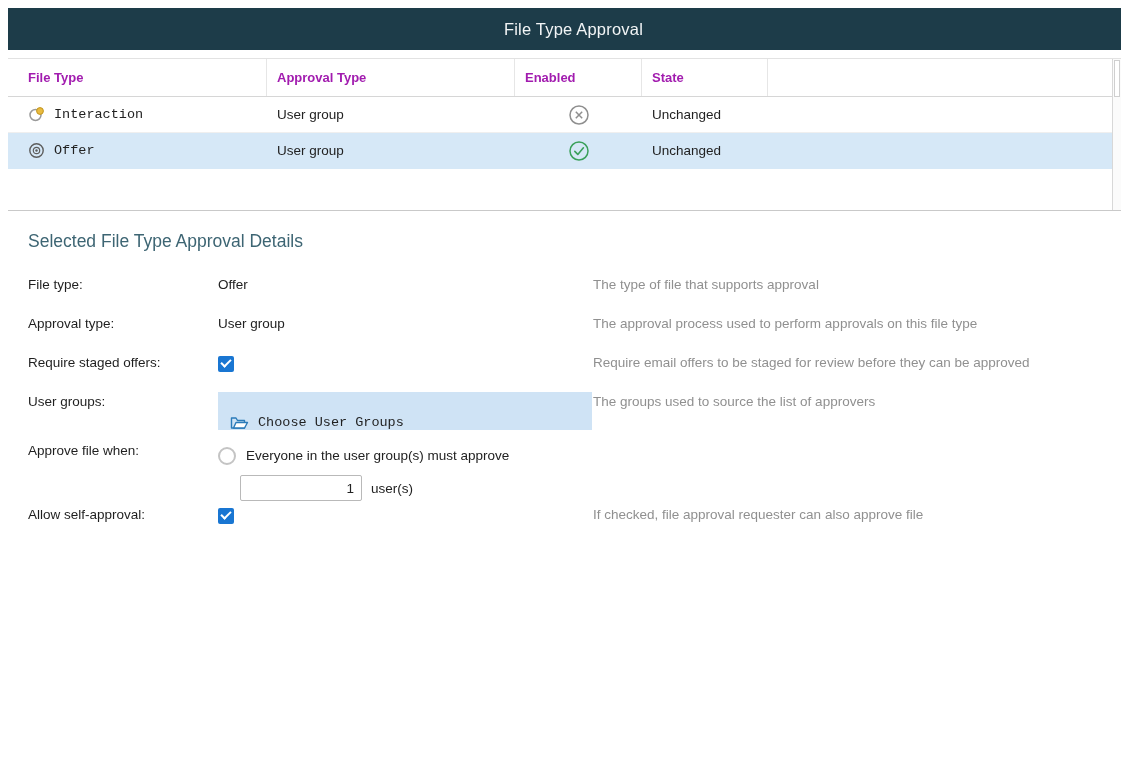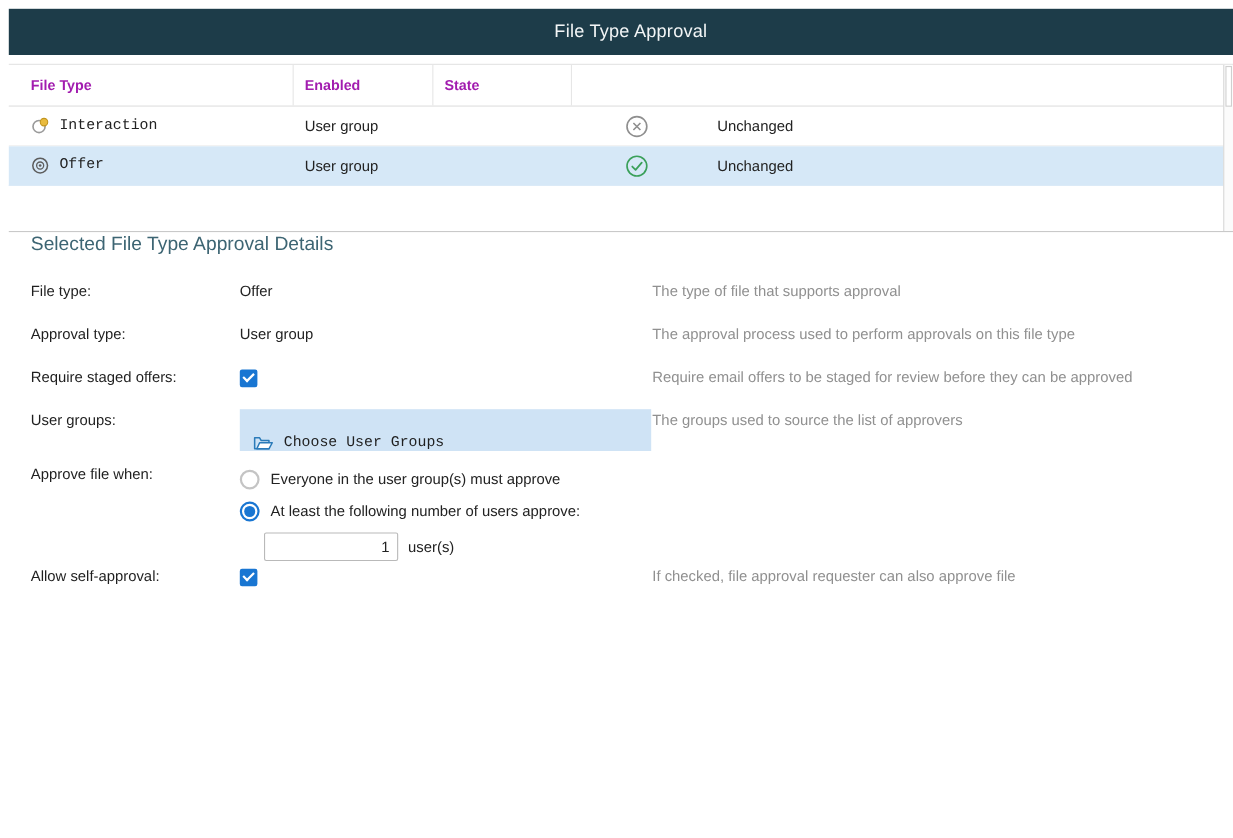--- a/index.html
+++ b/index.html
@@ -23,21 +23,21 @@
   .c3 { width: 127px; padding-left: 10px; }
   .c4 { width: 126px; padding-left: 10px; }
   .c5 { flex: 1; border-right: none; }
   .td.c1 { display: flex; align-items: center; gap: 9px; font-family: Liberation Mono, monospace; }
   .td.c3 { display: flex; justify-content: center; padding-left: 0; }
   .tfiller { height: 41px; background: #fff; }
   .vscroll { position: absolute; top: 0; right: 0; bottom: 0; width: 9px; background: #fbfbfb; border-left: 1px solid #d8d8d8; }
   .vscroll .thumb { margin: 1px 1px; height: 37px; background: #fff; border: 1px solid #cfcfcf; }
 
   
-  .details { margin: 0 0 0 28px; }
+  .details { margin: 20px 0 0 28px; }
   .section-title { font-size: 17.5px; font-weight: normal; color: #3d6573; margin-bottom: 23px; }
 
   .frow { display: grid; grid-template-columns: 190px 375px auto; align-items: start; min-height: 39px; }
   .flabel { padding-top: 2px; color: #1f1f1f; }
   .fvalue { padding-top: 2px; }
   .fhelp { padding-top: 2px; color: #909090; }
   .frow.groups { margin-bottom: 10px; }
   .frow.approve { margin-bottom: 4px; }
 
   
@@ -65,20 +65,21 @@
 </head>
 <body>
 
 <header class="titlebar">
   <span>File Type Approval</span>
 </header>
 
 <section class="ftable">
   <div class="thead">
     <div class="th c1">File Type</div>
+    <div class="th c2">Approval Type</div>
     <div class="th c3">Enabled</div>
     <div class="th c4">State</div>
     <div class="th c5"></div>
   </div>
 
   <div class="trow">
     <div class="td c1">
       <span class="icon">
         <svg width="17" height="17" viewBox="0 0 17 17">
           <circle cx="7.5" cy="9" r="5.5" fill="none" stroke="#9a9a9a" stroke-width="1.5"></circle>
@@ -171,24 +172,20 @@
     <div class="fhelp">The groups used to source the list of approvers</div>
   </div>
 
   <div class="frow approve">
     <div class="flabel">Approve file when:</div>
     <div class="fvalue" style="padding-top:0;">
       <div class="radio-line">
         <span class="radio off"></span>
         <span>Everyone in the user group(s) must approve</span>
       </div>
-      <div class="radio-line">
-        <span class="radio on"></span>
-        <span>At least the following number of users approve:</span>
-      </div>
       <div class="count-line">
         <input class="count-input" type="text" value="1" style="">
         <span>user(s)</span>
       </div>
     </div>
     <div class="fhelp"></div>
   </div>
 
   <div class="frow">
     <div class="flabel">Allow self-approval:</div>

